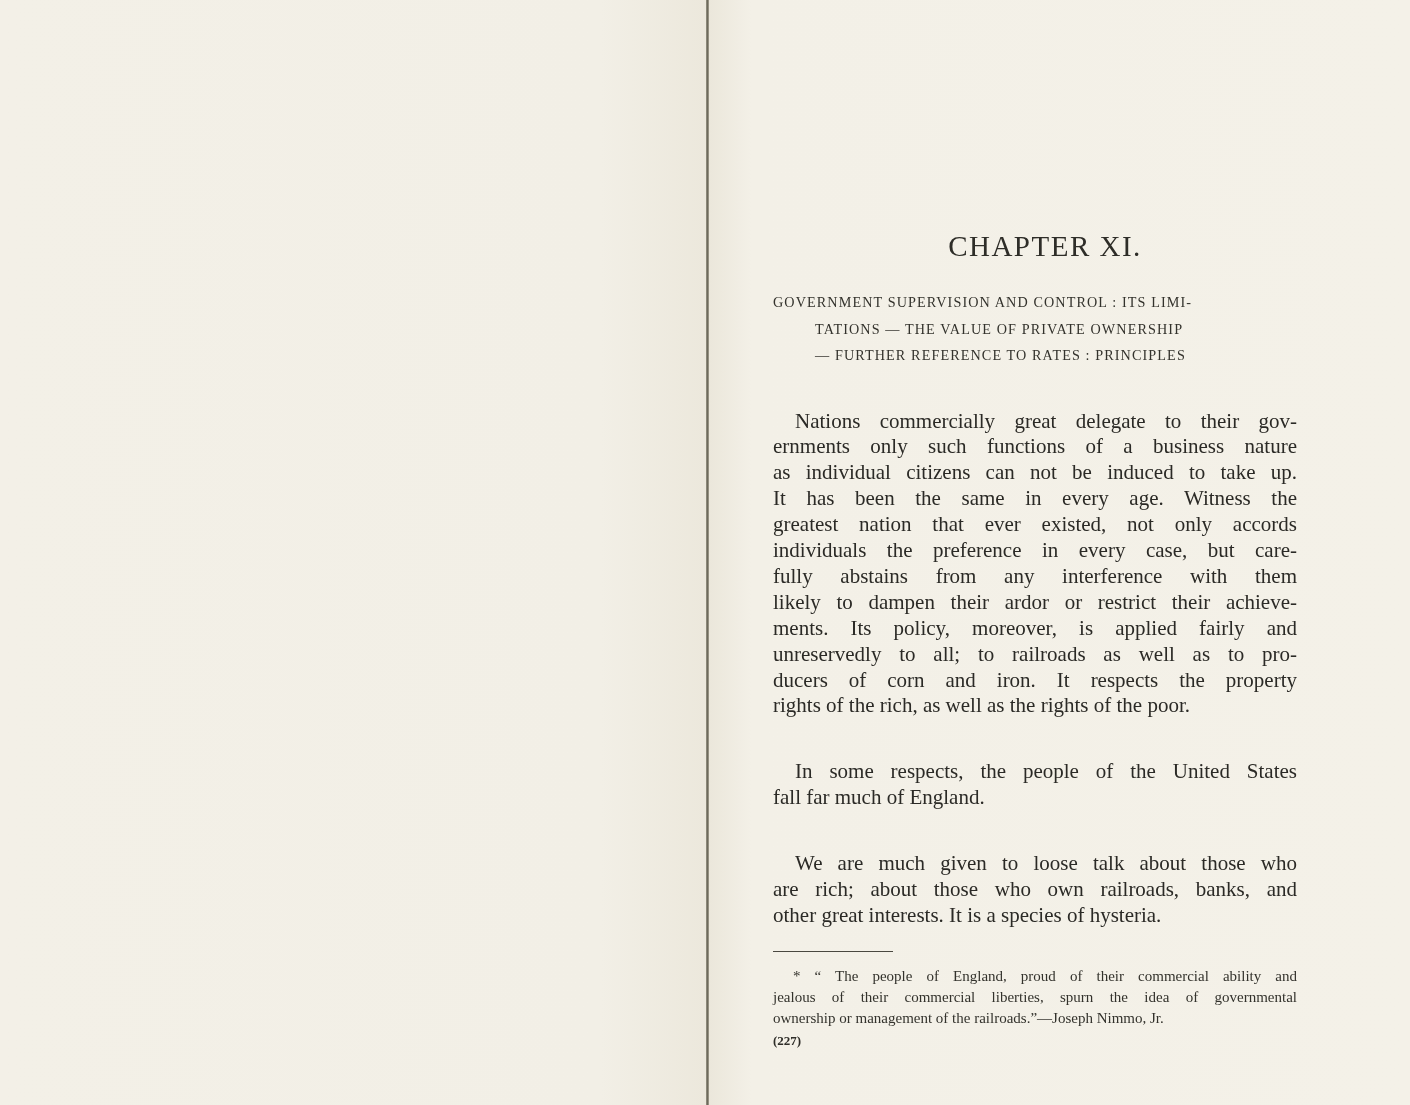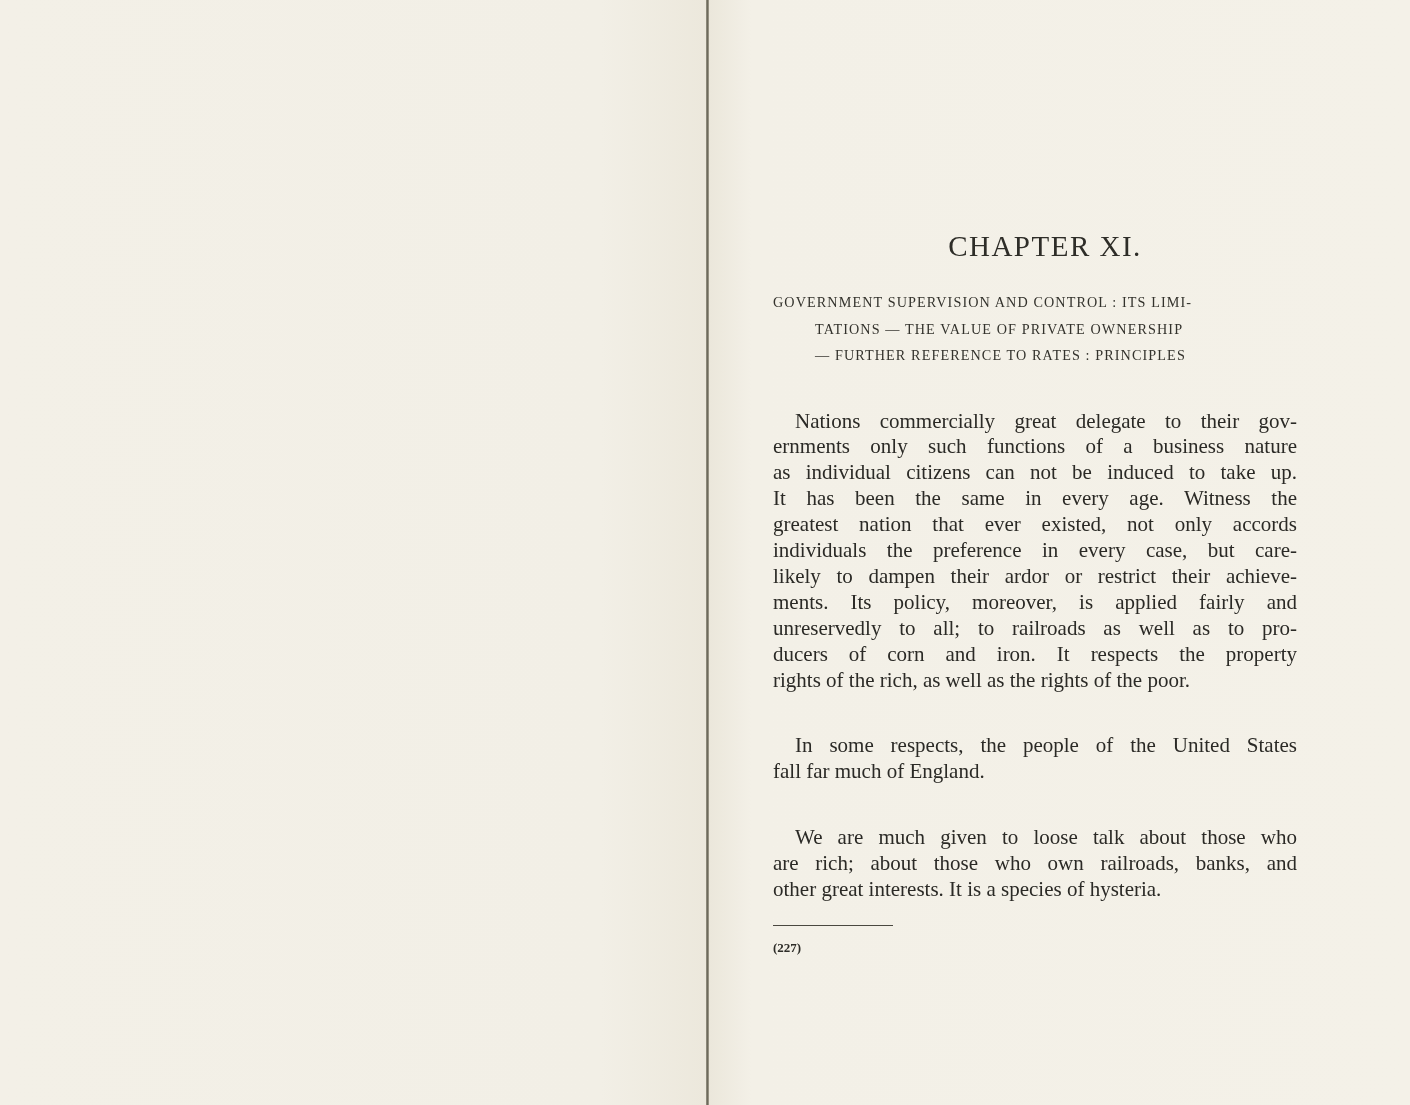--- a/index.html
+++ b/index.html
@@ -70,31 +70,37 @@
         <span class="line indent">— FURTHER REFERENCE TO RATES : PRINCIPLES</span>
       </div>
 
       <div class="body-text">
         <span class="line pi">Nations commercially great delegate to their gov-</span>
         <span class="line">ernments only such functions of a business nature</span>
         <span class="line">as individual citizens can not be induced to take up.</span>
         <span class="line">It has been the same in every age.  Witness the</span>
         <span class="line">greatest nation that ever existed, not only accords</span>
         <span class="line">individuals the preference in every case, but care-</span>
+        <span class="line">fully abstains from any interference with them</span>
         <span class="line">likely to dampen their ardor or restrict their achieve-</span>
         <span class="line">ments.  Its policy, moreover, is applied fairly and</span>
         <span class="line">unreservedly to all; to railroads as well as to pro-</span>
         <span class="line">ducers of corn and iron.  It respects the property</span>
         <span class="line last">rights of the rich, as well as the rights of the poor.</span>
         <span class="line pi">In some respects, the people of the United States</span>
         <span class="line last">fall far much of England.</span>
         <span class="line pi">We are much given to loose talk about those who</span>
         <span class="line">are rich; about those who own railroads, banks, and</span>
         <span class="line last">other great interests.  It is a species of hysteria.</span>
       </div>
 
       <div class="fn-rule"></div>
 
+      <div class="footnote">
+        <span class="line pi">* “ The people of England, proud of their commercial ability and</span>
+        <span class="line">jealous of their commercial liberties, spurn the idea of governmental</span>
+        <span class="line last">ownership or management of the railroads.”—Joseph Nimmo, Jr.</span>
+      </div>
 
       <div class="folio">(227)</div>
     </div>
   </div>
 </div>
 
 </body></html>

